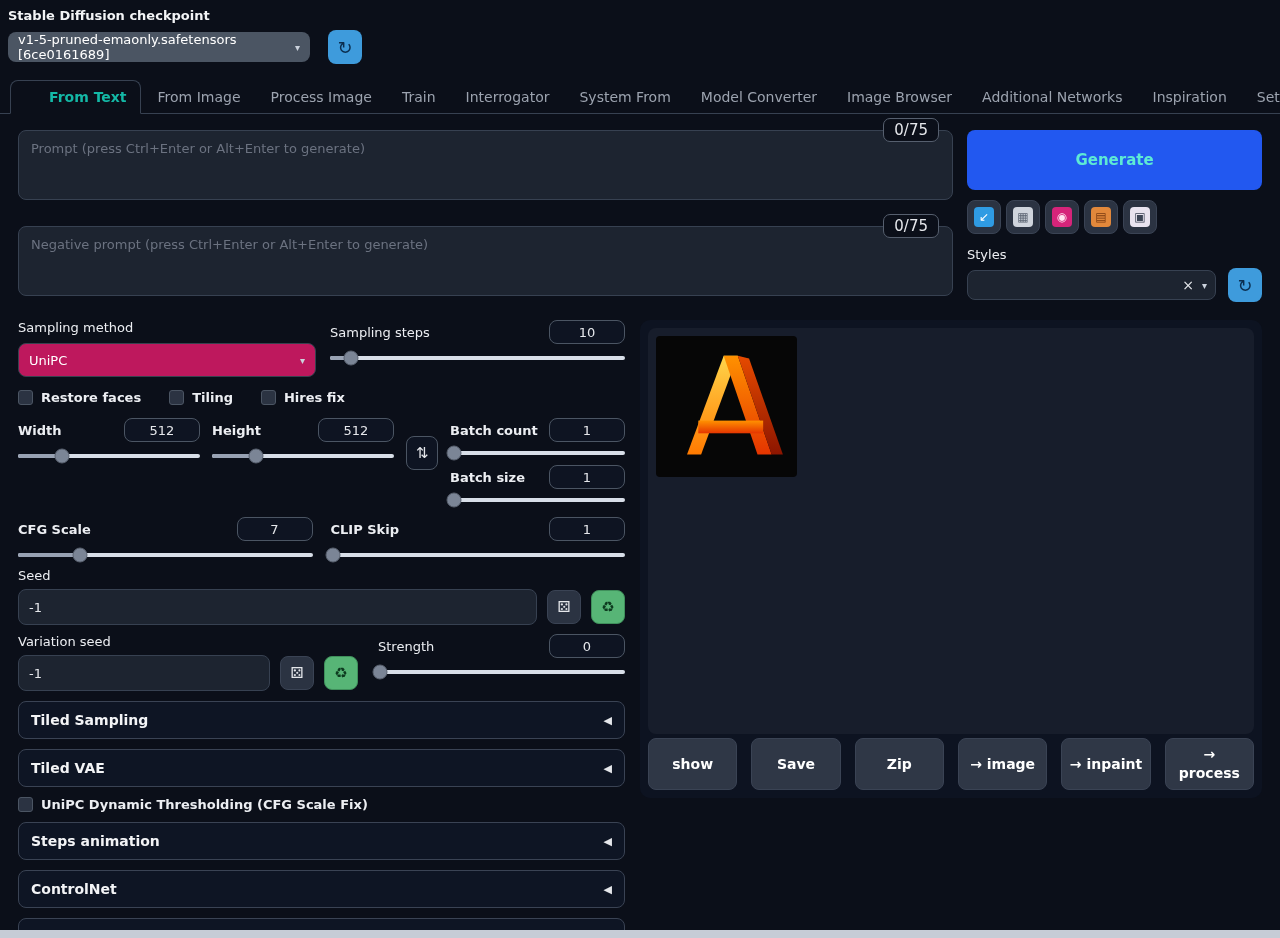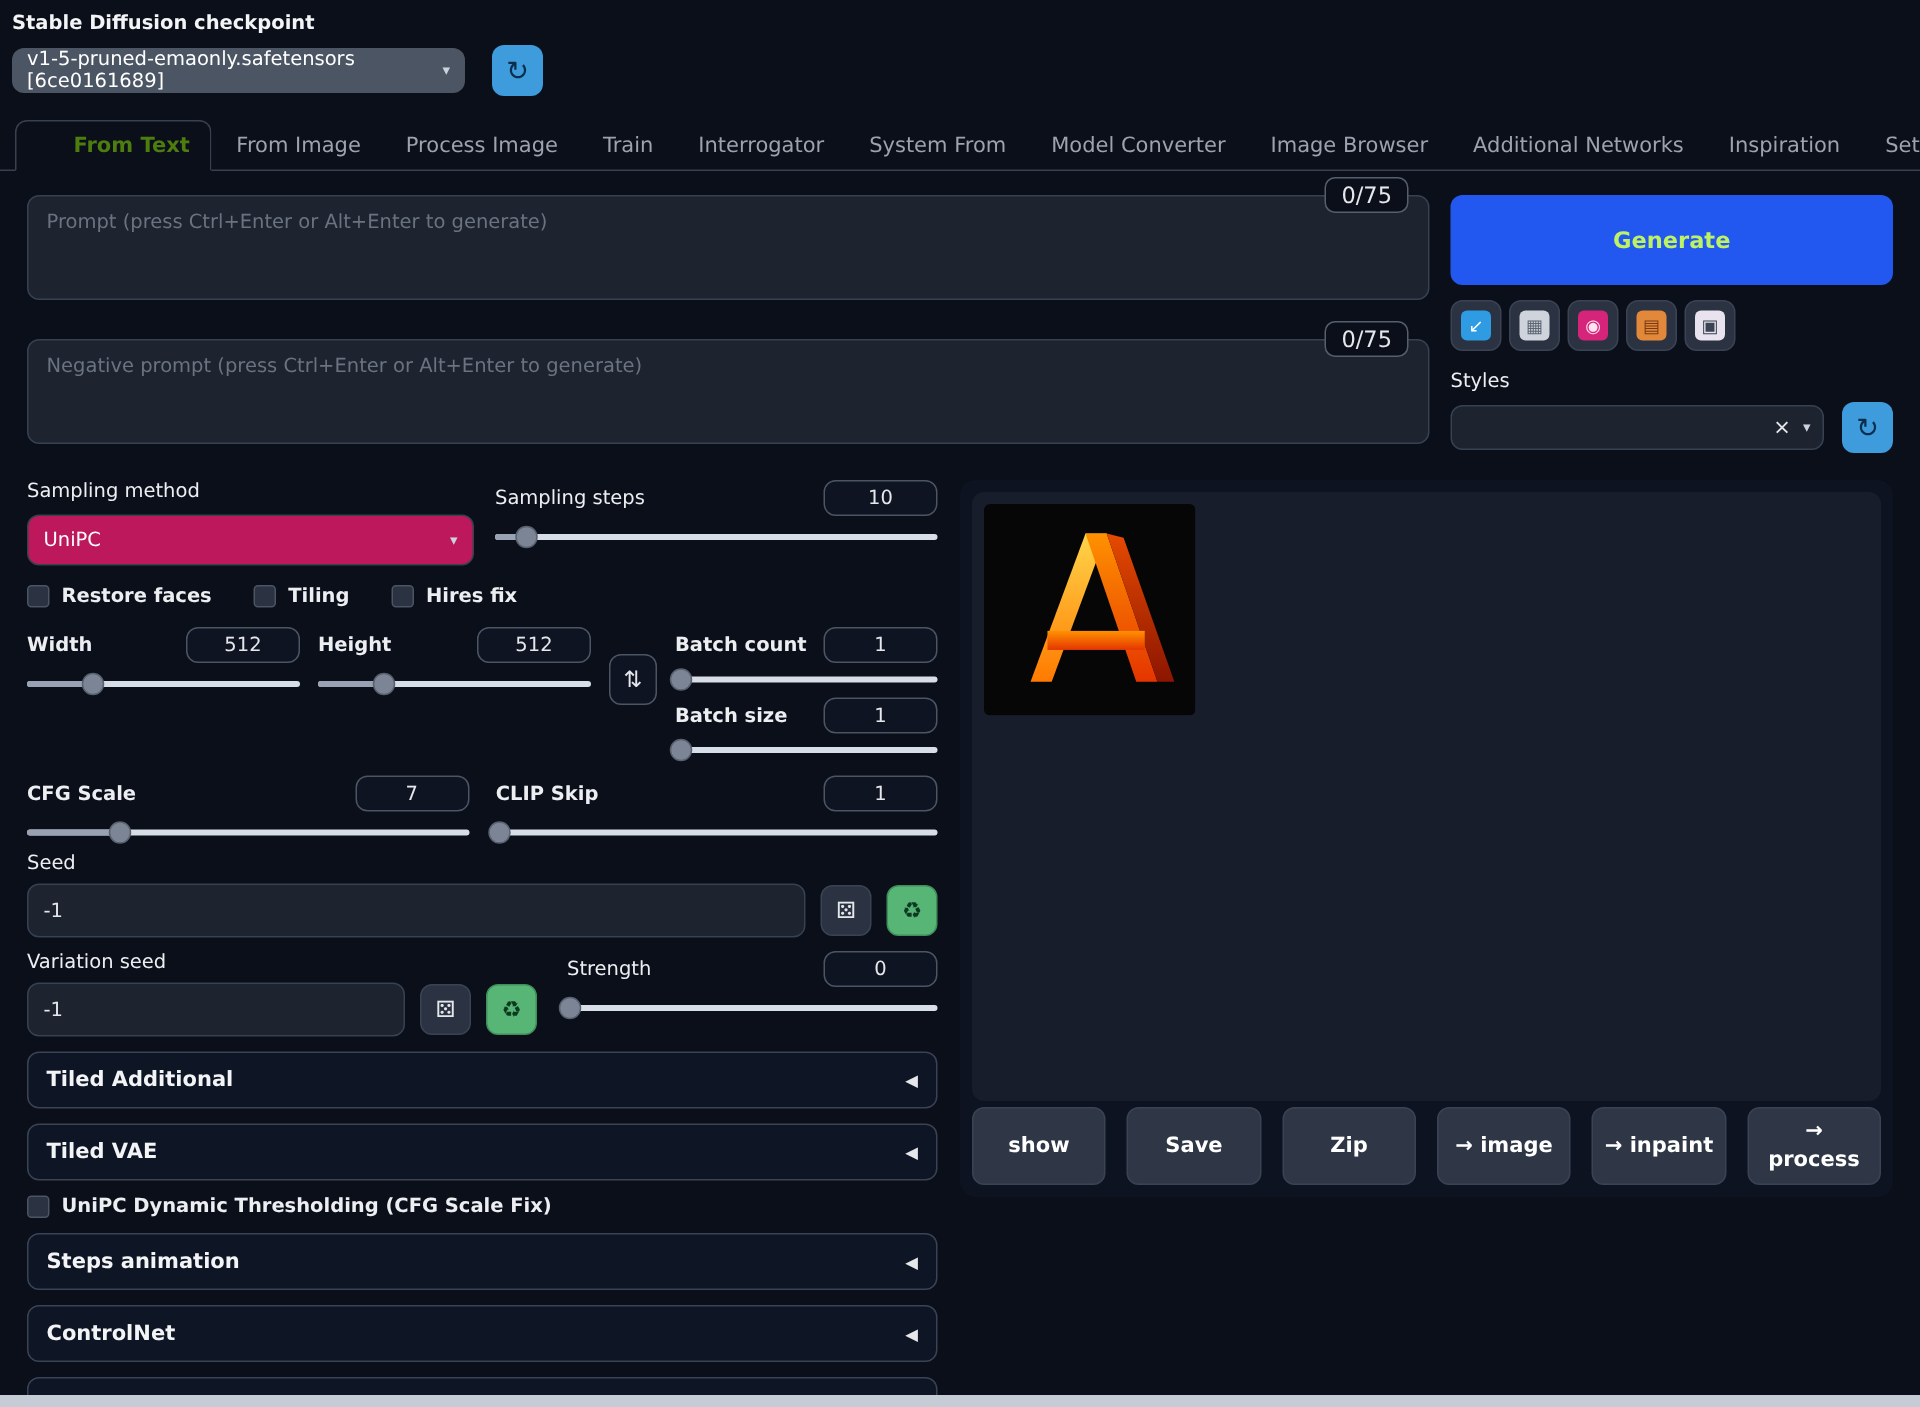--- a/index.html
+++ b/index.html
@@ -10,32 +10,32 @@
   .topbar{padding:8px 8px 0;}
   .checkpoint-label{font-size:13px;font-weight:600;color:#f3f4f6;margin-bottom:7px;}
   .topbar-row{display:flex;align-items:center;gap:18px;}
   .checkpoint-dd{width:302px;height:30px;background:#4b5563;border-radius:8px;display:flex;align-items:center;justify-content:space-between;padding:0 10px;font-size:13px;color:#fff;cursor:pointer;}
   .dd-caret{color:#cbd2dc;font-size:10px;}
   .refresh-btn{width:34px;height:34px;border-radius:8px;background:#3e9bdc;color:#0b2e4f;font-size:18px;display:flex;align-items:center;justify-content:center;border:none;cursor:pointer;font-family:inherit;}
 
   
   .tabs{display:flex;gap:4px;align-items:flex-end;border-bottom:1px solid #374151;margin-top:16px;padding:0 10px;}
   .tab{padding:8px 13px;font-size:14px;color:#9ca3af;cursor:pointer;white-space:nowrap;}
-  .tab.active{color:#4d7c0f;border:1px solid #374151;border-bottom:1px solid #0b0f19;border-radius:8px 8px 0 0;margin-bottom:-1px;background:#0b0f19;font-weight:600;padding-left:38px;}
+  .tab.active{color:#14b8a6;border:1px solid #374151;border-bottom:1px solid #0b0f19;border-radius:8px 8px 0 0;margin-bottom:-1px;background:#0b0f19;font-weight:600;padding-left:38px;}
 
   .content{padding:16px 18px 0;}
   .row1{display:flex;}
   .prompt-col{flex:1;margin-right:14px;display:flex;flex-direction:column;gap:22px;}
   .prompt-wrap{position:relative;}
   textarea.prompt{width:100%;height:70px;background:#1d2430;border:1px solid #374151;border-radius:8px;resize:none;padding:10px 12px;font-size:13px;color:#3b82f6;font-family:inherit;}
   textarea.prompt::placeholder{color:#6b7280;}
   .counter{position:absolute;top:-12px;right:14px;background:#0b0f19;border:1px solid #565f6e;border-radius:7px;padding:2px 10px;font-size:15px;color:#e5e7eb;}
 
   .gen-col{width:295px;display:flex;flex-direction:column;}
-  .generate-btn{height:60px;background:#2258f0;border:none;border-radius:8px;color:#bef264;font-weight:700;font-size:15px;cursor:pointer;font-family:inherit;text-align:center;}
+  .generate-btn{height:60px;background:#2258f0;border:none;border-radius:8px;color:#5eead4;font-weight:700;font-size:15px;cursor:pointer;font-family:inherit;text-align:center;}
   .mini-icons{display:flex;gap:5px;margin-top:10px;}
   .mini-btn{width:34px;height:34px;background:#2b3342;border:1px solid #3a4354;border-radius:8px;display:flex;align-items:center;justify-content:center;cursor:pointer;padding:0;}
   .tile{width:20px;height:20px;border-radius:4px;display:flex;align-items:center;justify-content:center;font-size:12px;line-height:1;}
   .tile-0{background:#2f9be3;color:#fff;}
   .tile-1{background:#cfd4dc;color:#5b6472;}
   .tile-2{background:#d6247a;color:#ffe3f0;}
   .tile-3{background:#e2883b;color:#7a3a10;}
   .tile-4{background:#e8e3ef;color:#3b4455;}
   .styles-label{font-size:13px;margin-top:13px;margin-bottom:6px;color:#eceef2;}
   .styles-row{display:flex;gap:12px;align-items:center;}
@@ -322,21 +322,21 @@
               <input class="num-input" value="0" style="">
             </div>
             <div class="slider" style="--p:1%">
               <div class="slider-fill"></div>
               <div class="slider-handle"></div>
             </div>
           </div>
         </div>
 
         <div class="accordion">
-          <span class="acc-title">Tiled Additional</span>
+          <span class="acc-title">Tiled Sampling</span>
           <span class="acc-arrow">◀</span>
         </div>
         <div class="accordion">
           <span class="acc-title">Tiled VAE</span>
           <span class="acc-arrow">◀</span>
         </div>
 
         <div class="check dyn-row">
           <span class="checkbox"></span>
           <span class="lbl b">UniPC Dynamic Thresholding (CFG Scale Fix)</span>

